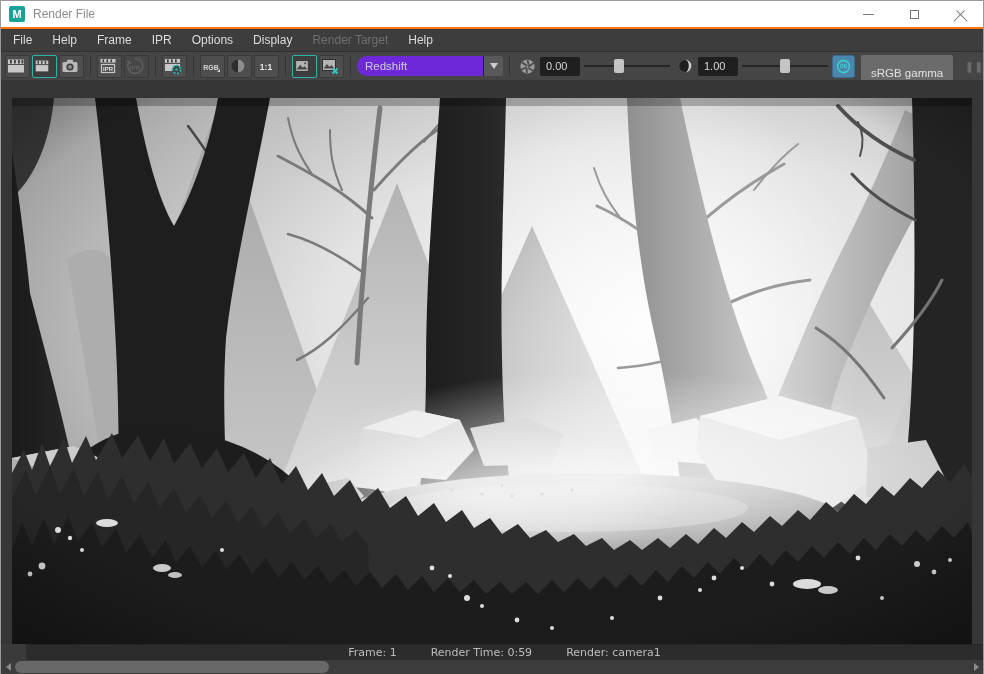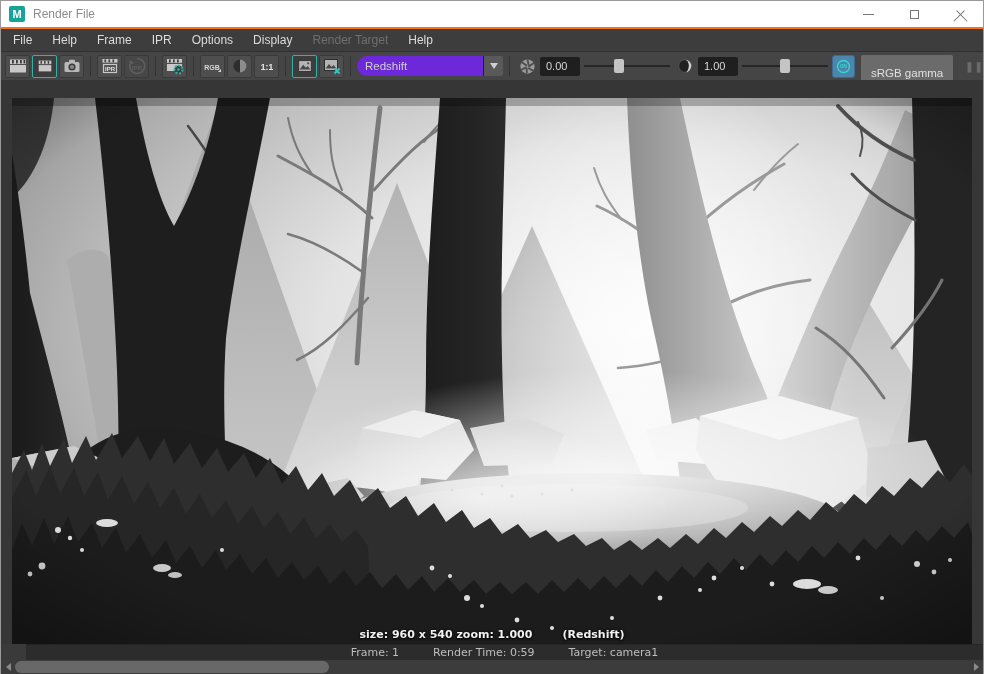--- a/index.html
+++ b/index.html
@@ -26,21 +26,21 @@
   
   .menubar { height:24px; background:#3d3d3d; border-top:2px solid #f97316;
              display:flex; align-items:center; padding-left:2px; }
   .menu-item { font-size:12px; color:#dcdcdc; padding:0 10px; line-height:24px; }
   .menu-item.disabled { color:#6f6f6f; }
 
   
   .toolbar { height:29px; background:#454545; border-top:1px solid #303030;
              display:flex; align-items:center; padding:0 4px; gap:2px; }
   .tbtn { width:25px; height:23px; background:#4e4e4e; border:1px solid #3a3a3a;
-          border-radius:2px; display:flex; align-items:center; justify-content:center;
+          border-radius:2px; display:flex; align-items:center; 
           padding:0; flex:0 0 auto; }
   .tbtn.toggled { border:1px solid #2fb3a8; background:#3d3d3d; }
   .tbtn.disabled { background:#474747; }
   .sep { width:1px; height:20px; background:#333; margin:0 4px; flex:0 0 auto; }
   .dropdown { height:20px; width:146px; background:#6d28d9; border-radius:10px;
               display:flex; align-items:center; flex:0 0 auto; }
   .dd-label { flex:1; font-size:11.5px; color:#cfcfcf; padding-left:8px; }
   .dd-arrow { width:20px; height:20px; background:#595959; border-left:1px solid #222;
               border-radius:0 2px 2px 0; display:flex; align-items:center; justify-content:center; }
   .field { width:40px; height:19px; background:#1f1f1f; border:none; border-radius:2px;
@@ -460,31 +460,27 @@
             <circle cx="870" cy="500" r="2"></circle>
             <circle cx="905" cy="466" r="3"></circle>
           <circle cx="922" cy="474" r="2.4"></circle>
             <circle cx="938" cy="462" r="2"></circle>
         </g>
 
         <rect x="0" y="0" width="960" height="546" fill="url(#vign)"></rect>
         <rect x="0" y="0" width="960" height="8" fill="#000" opacity=".25"></rect>
       </svg>
 
-      <div class="img-overlay">
-        <span>size: 960 x 540 zoom: 1.000</span>
-        <span>(Redshift)</span>
-      </div>
     </div>
   </div>
 
   <div class="statusbar">
     <span>Frame: 1</span>
     <span>Render Time: 0:59</span>
-    <span>Target: camera1</span>
+    <span>Render: camera1</span>
   </div>
 
   <div class="hscroll">
     <div class="hs-arrow left">
         <div class="tri-l"></div>
       </div>
     <div class="hs-thumb" style="left: 1.4%; width: 32%;"></div>
     <div class="hs-arrow right">
         <div class="tri-r"></div>
       </div>

